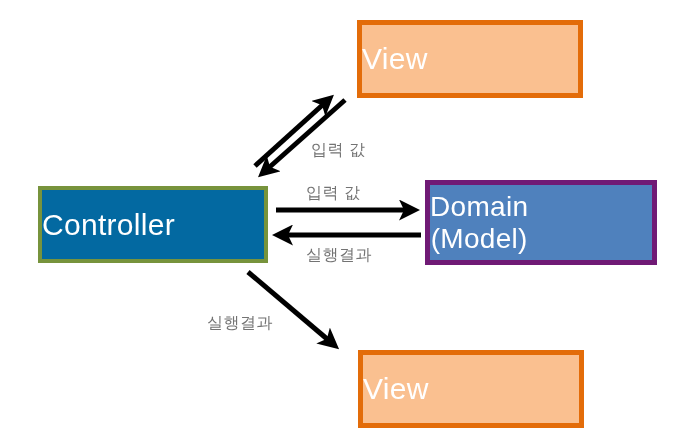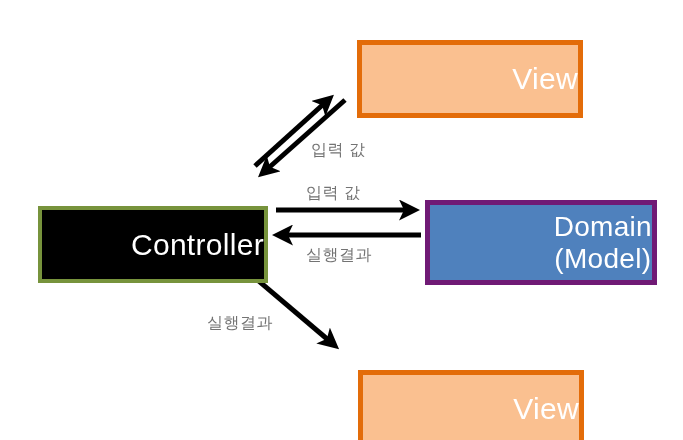--- a/index.html
+++ b/index.html
@@ -15,38 +15,37 @@
     width: 683px;
     height: 440px;
     background: #ffffff;
     overflow: hidden;
   }
   .node {
     position: absolute;
     box-sizing: border-box;
     display: flex;
     align-items: center;
-    justify-content: flex-end;
+    justify-content: flex-start;
     text-align: center;
     color: #ffffff;
     line-height: 1.12;
     letter-spacing: 0.3px;
-    margin-top: 20px;
   }
   .node-label {
     display: block;
     white-space: pre-line;
   }
   .node-view {
     background: #fac090;
     border: 5px solid #e36c09;
     font-size: 30px;
   }
   .node-controller {
-    background: #000000;
+    background: #0369a1;
     border: 4px solid #77933c;
     font-size: 30px;
   }
   .node-domain {
     background: #4f81bd;
     border: 5px solid #701a75;
     font-size: 28px;
   }
   #view-top {
     left: 357px;

